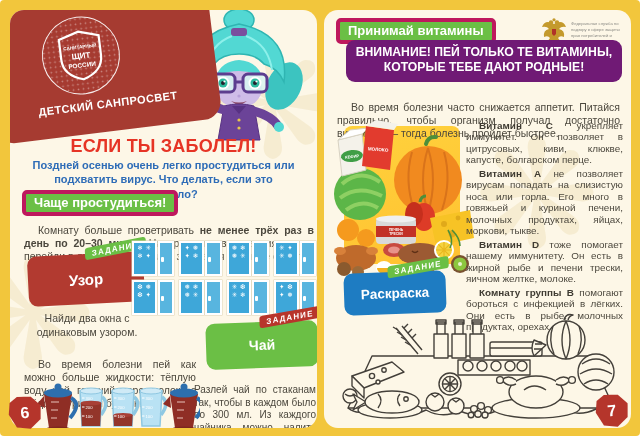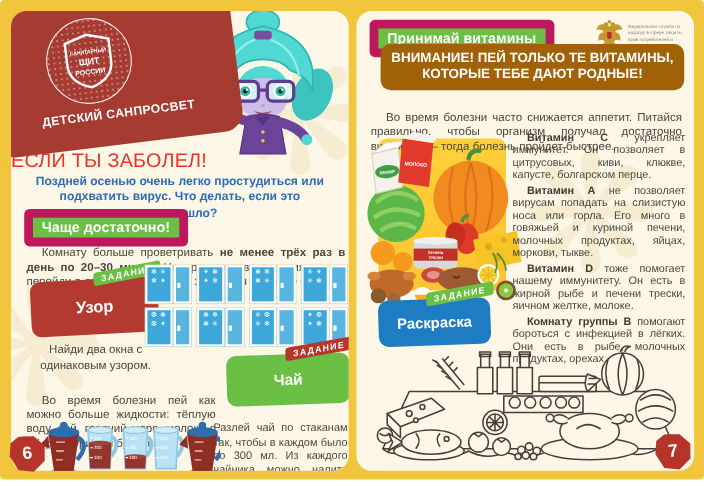--- a/index.html
+++ b/index.html
@@ -13,26 +13,26 @@
   .banner{position:absolute;left:-22px;top:-32px;width:226px;height:154px;background:#a63b31;
     border-radius:18px;transform:rotate(-7deg);z-index:3;}
   .logo-ring{position:absolute;left:54px;top:36px;width:78px;height:78px;border-radius:50%;
     background-image:radial-gradient(rgba(255,255,255,.38) .8px,transparent 1.1px);background-size:5px 5px;}
   .logo-ring::before{content:'';position:absolute;inset:0;border:1.5px solid rgba(255,255,255,.9);border-radius:50%;}
   .logo-shield{position:absolute;left:17px;top:13px;}
   .brand-sub{position:absolute;left:24px;top:120px;width:180px;text-align:center;color:#fff;
     font-weight:bold;font-size:11px;letter-spacing:.4px;white-space:nowrap;}
   .charwrap{position:absolute;left:150px;top:-6px;z-index:2;}
 
-  .ltitle{position:absolute;left:0;top:126px;width:100%;font-size:18px;font-weight:400;
+  .ltitle{position:absolute;left:0;top:126px;width:100%;text-align:center;font-size:18px;font-weight:700;
     color:#e63425;z-index:2;letter-spacing:.2px;}
   .lintro{position:absolute;left:14px;top:148px;width:279px;text-align:center;font-size:11px;font-weight:bold;
     color:#2e6cb7;line-height:1.3;z-index:2;}
   .glabel{position:absolute;background:#6bbf45;color:#fff;font-weight:800;font-size:13px;
-    padding:1px 8px 2px;border-radius:5px;border:8px solid #be185d;z-index:2;white-space:nowrap;}
+    padding:1px 8px 2px;border-radius:5px;border:4px solid #be185d;z-index:2;white-space:nowrap;}
   #label-air{left:12px;top:180px;}
   #label-water{left:12px;top:316px;}
   .par{font-size:10.5px;color:#4b473d;line-height:1.25;text-align:justify;z-index:2;}
   #air-par{position:absolute;left:14px;top:203px;width:290px;text-indent:14px;}
   #water-par{position:absolute;left:14px;top:337px;width:172px;text-indent:14px;}
 
   .card{position:absolute;border-radius:9px;color:#fff;font-weight:800;text-align:center;z-index:2;
     display:flex;align-items:center;justify-content:center;}
   #card-pattern{left:18px;top:244px;width:116px;height:50px;background:#b23a30;transform:rotate(-3deg);font-size:15px;}
   #card-tea{left:196px;top:312px;width:112px;height:46px;background:#6bbf45;transform:rotate(-2deg);font-size:14px;}
@@ -56,21 +56,21 @@
   .pageno{position:absolute;width:34px;height:34px;background:#b5352b;color:#fff;font-weight:900;font-size:16px;
     display:flex;align-items:center;justify-content:center;z-index:5;transform:rotate(-6deg);
     clip-path:polygon(32% 0,72% 4%,98% 32%,94% 72%,62% 98%,22% 90%,2% 50%,8% 16%);}
   #pn6{left:8px;top:396px;}
   #pn7{left:595px;top:394px;}
 
   
   #label-vitamins{left:12px;top:8px;}
   .emblem{position:absolute;left:216px;top:6px;width:88px;display:flex;gap:3px;z-index:2;}
   .agency{font-size:4.2px;color:#8b8b85;line-height:1.4;width:54px;padding-top:5px;}
-  #warning{position:absolute;left:22px;top:30px;width:264px;background:#a16207;border-radius:9px;color:#fff;
+  #warning{position:absolute;left:22px;top:30px;width:264px;background:#701a75;border-radius:9px;color:#fff;
     font-weight:800;font-size:12.2px;text-align:center;padding:5px 6px 6px;line-height:1.25;z-index:2;}
   #intro-r{position:absolute;left:13px;top:80px;width:283px;text-indent:14px;}
   .foodbox{position:absolute;left:20px;top:116px;width:116px;height:138px;border-radius:8px;
     background:linear-gradient(160deg,#ffd23d,#ffc130);z-index:1;}
   .foodart{position:absolute;left:8px;top:108px;z-index:2;}
   .vitcol{position:absolute;left:142px;top:110px;width:157px;z-index:2;}
   .vitcol p{margin:0 0 2px;text-indent:13px;font-size:9.9px;line-height:1.16;text-align:justify;color:#4b473d;}
   .vitcol b{color:#3f3b32;}
   .coloring{position:absolute;left:14px;top:300px;z-index:2;}
   svg text{font-family:"Liberation Sans",sans-serif;}
@@ -129,21 +129,21 @@
         <ellipse cx="40" cy="75" rx="2" ry="4.5" fill="#52d8d3" transform="rotate(-6 40 75)"></ellipse>
         <ellipse cx="46" cy="78" rx="2" ry="4.5" fill="#52d8d3" transform="rotate(20 46 78)"></ellipse>
         <path d="M94 107 Q112 112 118 122" stroke="#6b4398" stroke-width="9" stroke-linecap="round" fill="none"></path>
         <circle cx="119" cy="123" r="5" fill="#52d8d3"></circle>
       </svg>
     </div>
 
     <div class="ltitle">ЕСЛИ ТЫ ЗАБОЛЕЛ!</div>
     <div class="lintro">Поздней осенью очень легко простудиться или подхватить вирус. Что делать, если это произошло?</div>
 
-    <div class="glabel" id="label-air">Чаще достаточно!</div>
+    <div class="glabel" id="label-air">Чаще простудиться!</div>
     <p class="par" id="air-par"><span>Комнату больше проветривать </span><b>не менее трёх раз в день по 20–30 минут</b><span>. На время проветривания лучше перейди в другую комнату или закутайся в тёплое одеяло.</span></p>
 
     <div class="card" id="card-pattern">
       <div class="ribbon green">ЗАДАНИЕ</div>
       <span>Узор</span>
     </div>
     <div id="pattern-text">Найди два окна с одинаковым узором.</div>
 
     <div class="windows">
       <div class="window">

